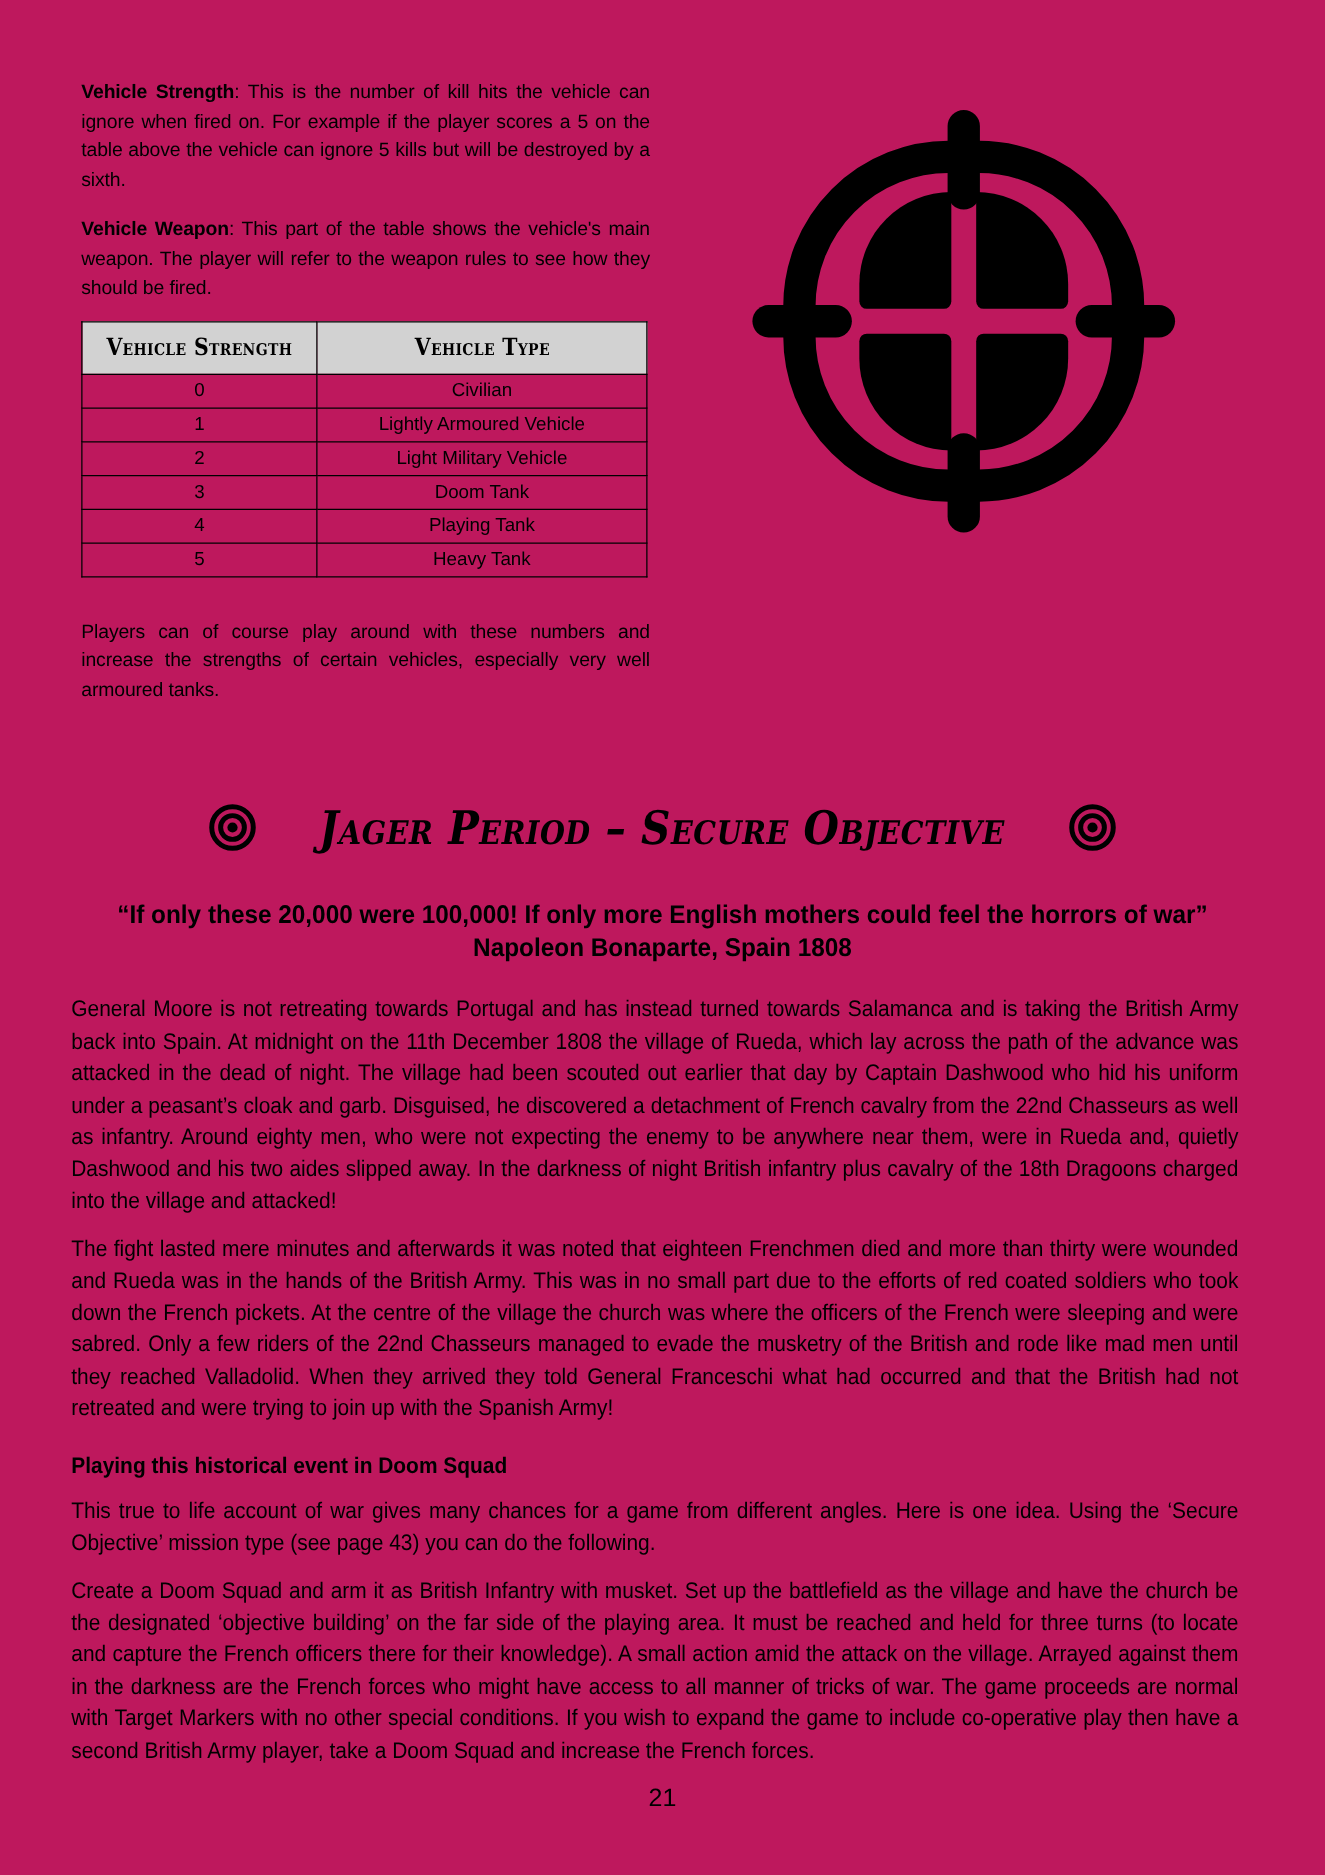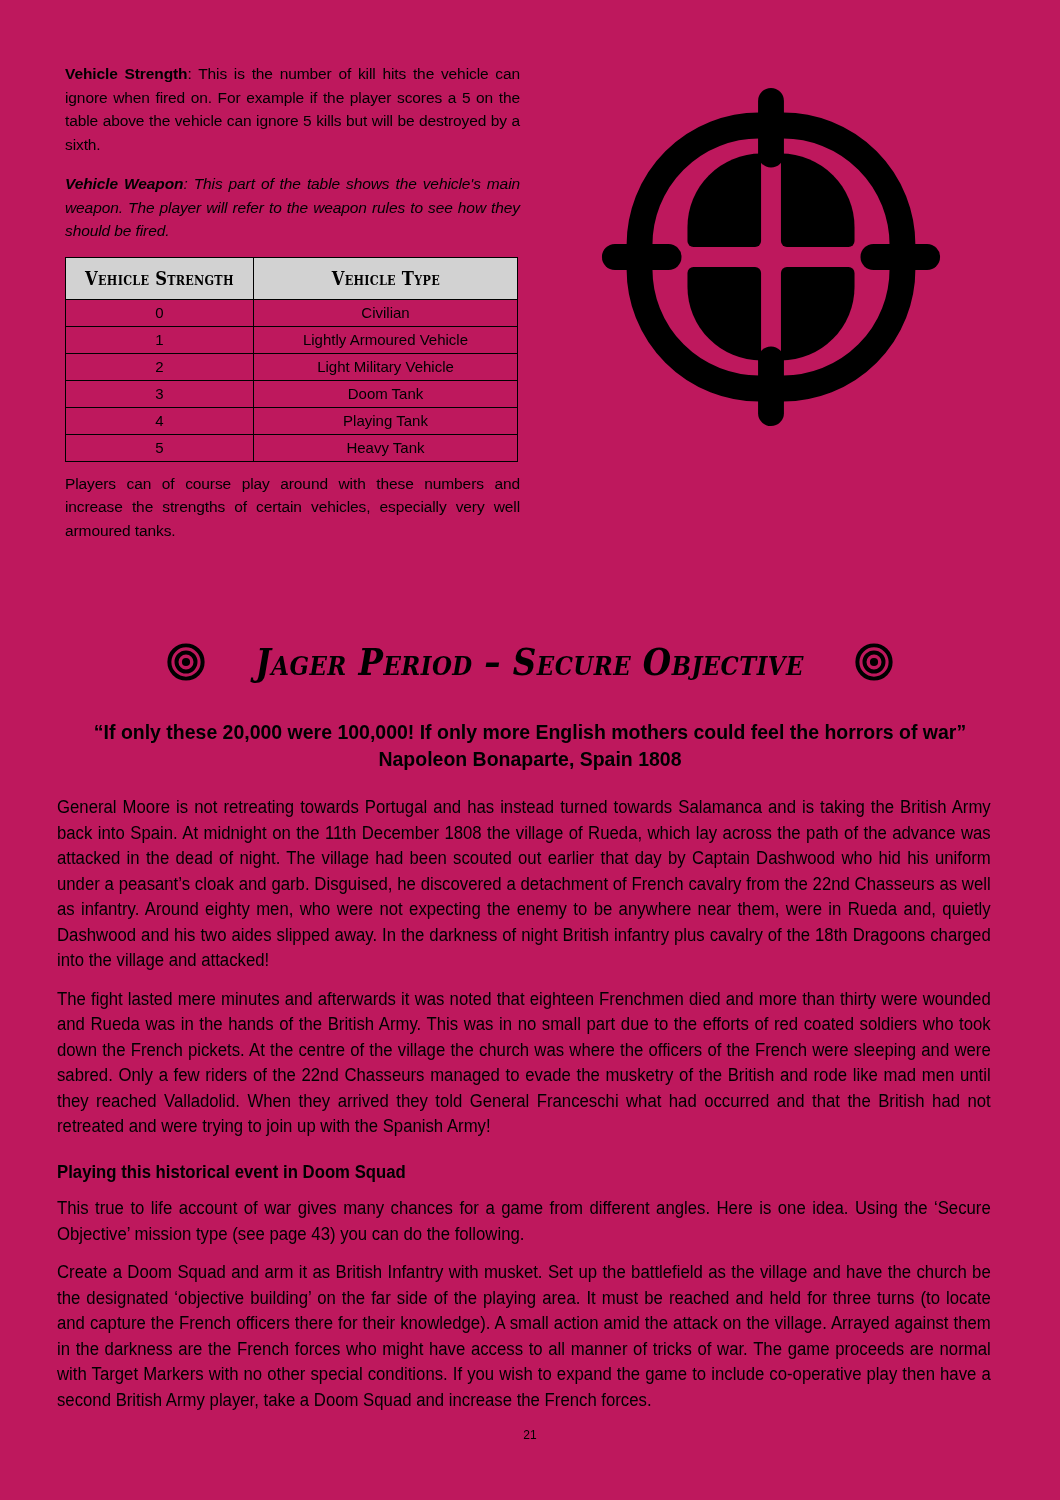--- a/index.html
+++ b/index.html
@@ -44,21 +44,20 @@
 
   .narrow-para {
     font-size: 15.5px;
     line-height: 23.5px;
     text-align: justify;
     margin: 0 0 16px 0;
     letter-spacing: -0.1px;
   }
   .narrow-para.tight {
     margin-bottom: 14px;
-    font-style: italic;
   }
   .lead {
     font-weight: bold;
   }
 
   
   .crosshair-wrap {
     position: absolute;
     left: 32px;
     top: 16px;
@@ -101,21 +100,21 @@
   }
   .vtable td {
     font-size: 15px;
     padding: 3px 0 4px 0;
     height: 19px;
   }
   .col-a { width: 188px; }
   .col-b { width: 264px; }
 
   .after-table {
-    margin-top: 10px;
+    margin-top: 32px;
   }
 
   
   .section-title {
     position: absolute;
     left: 0;
     top: 640px;
     width: 1060px;
     text-align: center;
     white-space: nowrap;
@@ -182,21 +181,21 @@
     width: 1004px;
   }
 
   
   .page-number {
     position: absolute;
     left: 0;
     top: 1428px;
     width: 1060px;
     text-align: center;
-    font-size: 12px;
+    font-size: 20px;
   }
 </style>
 </head>
 <body>
 
 <div class="page">
 
   <div class="top-zone">
 
     <div class="col-left">

